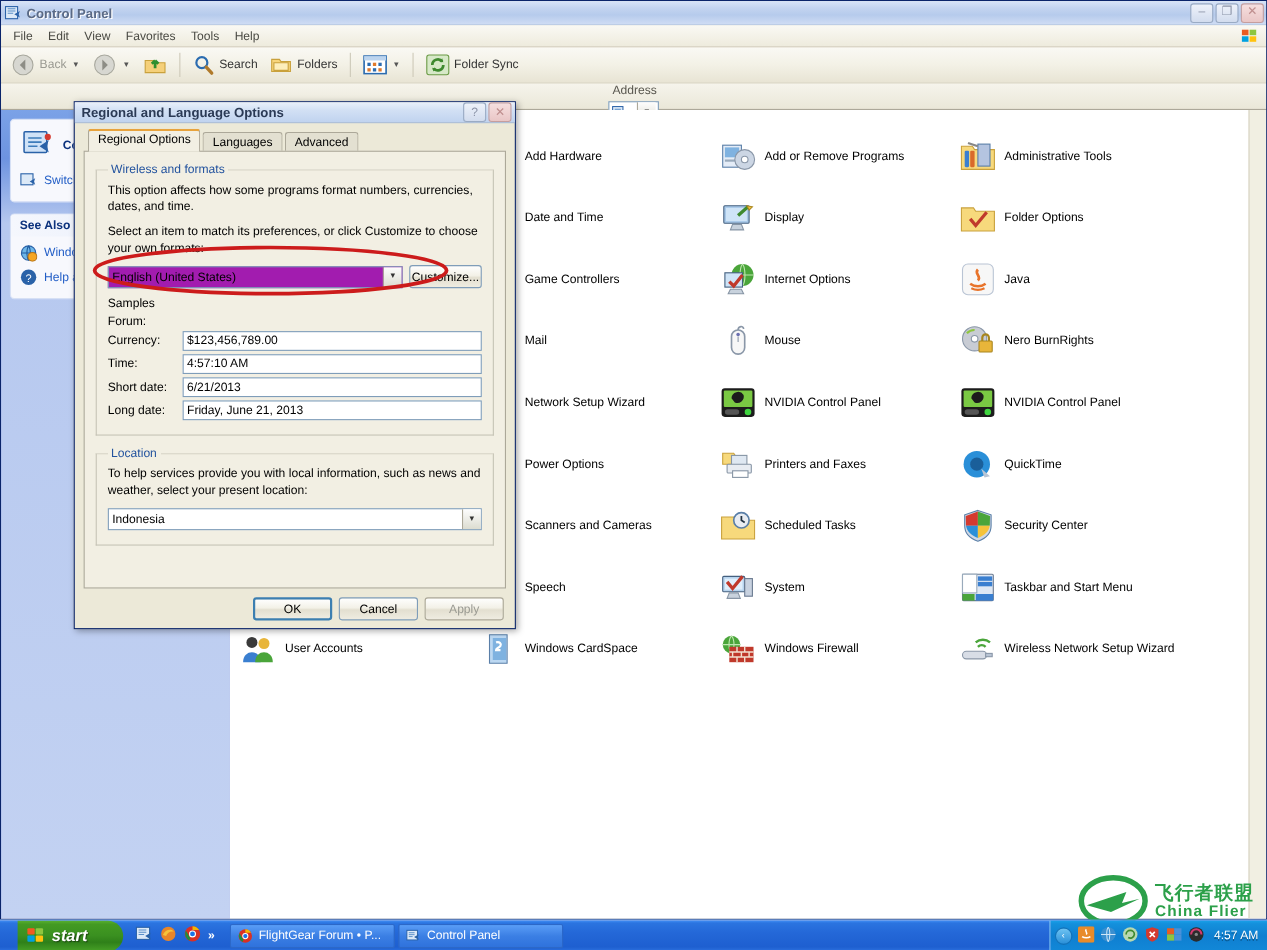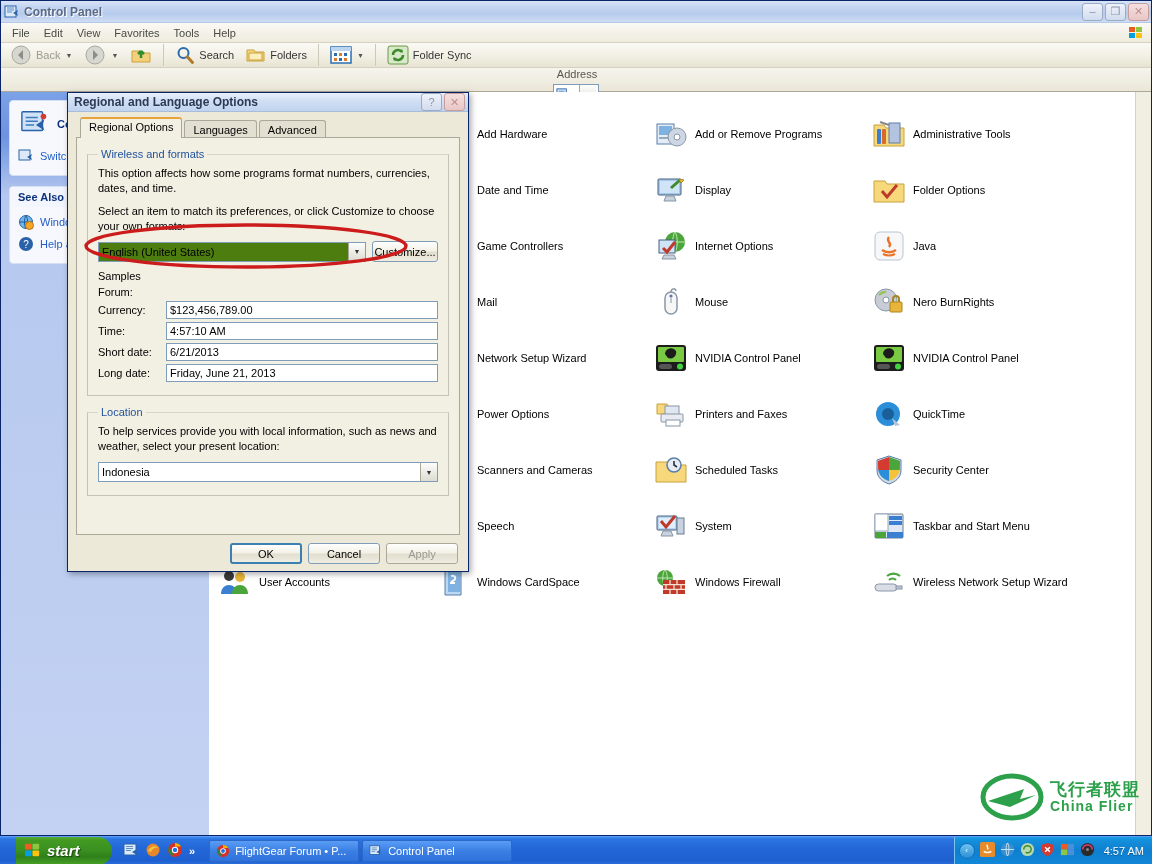--- a/index.html
+++ b/index.html
@@ -56,21 +56,21 @@
   .menubar .mi {
     padding: 2px 7px; color: #4a4a44; font-size: 11px;
   }
   .menu-logo {
     position: absolute; right: 4px; top: 1px;
     width: 22px; height: 18px;
   }
 
   
   .toolbar {
-    height: 25px; display: flex; align-items: center;
+    height: 33px; display: flex; align-items: center;
     background: linear-gradient(to bottom,#faf9f4 0%,#f3f1e6 50%,#e8e4d4 100%);
     border-bottom: 1px solid #d6d2c2;
     padding-left: 4px; gap: 2px;
   }
   .tb-item { display: flex; align-items: center; gap: 4px; padding: 3px 5px; border-radius: 3px; color:#333; }
   .tb-item.dim { color: #9a9a92; }
   .tb-sep { width: 1px; height: 22px; background: #cdc9b8; margin: 0 4px; }
   .tb-caret { font-size: 7px; color:#555; margin-left:1px;}
 
   
@@ -182,21 +182,21 @@
   .row .rl { width: 62px; color:#000; }
   .fld {
     flex:1; height: 18px; background:#fff; border:1px solid #7f9db9;
     display:flex; align-items:center; padding: 0 3px; color:#000;
   }
   .fld.readonly { background:#fff; }
   .combo {
     flex:1; height: 20px; border:1px solid #7f9db9; background:#fff;
     display:flex; align-items:center; padding-left: 3px; color:#000;
   }
-  .combo.sel { background:#4d7c0f; }
+  .combo.sel { background:#a21caf; }
   .combo .arw {
     width: 17px; height: 18px; margin-left:auto;
     background: linear-gradient(to bottom,#fdfdfd,#dcdcd0);
     border-left: 1px solid #aca899;
     display:flex; align-items:center; justify-content:center; font-size:7px; color:#333;
   }
   .btn {
     background: linear-gradient(to bottom,#fefefe 0%,#f3f1e7 45%,#e3dfd0 55%,#efece1 100%);
     border: 1px solid #7f9db9; border-radius: 3px;
     height: 21px; min-width: 72px; display:flex; align-items:center; justify-content:center;
@@ -253,21 +253,21 @@
   .tray .clock { color:#fff; font-size:11px; margin-left: 4px; text-shadow: 0 1px 0 rgba(0,0,0,.3);}
   .tray-arrow {
     width:16px; height:16px; border-radius:50%;
     background: linear-gradient(to bottom,#6fc3f2,#2a8fd8);
     border:1px solid #1372b8; color:#fff; font-size:8px;
     display:flex; align-items:center; justify-content:center;
   }
 
   
   #watermark {
-    position:absolute; right: 12px; bottom: 43px;
+    position:absolute; right: 12px; bottom: 21px;
     display:flex; align-items:center; gap: 6px; z-index: 5;
   }
   #watermark .wm-txt { line-height:1.05; }
   #watermark .wm-cn { color:#2ca04a; font-size:17px; font-weight:bold; letter-spacing:1px;}
   #watermark .wm-en { color:#2ca04a; font-size:14px; font-weight:bold; letter-spacing:1px;}
 </style>
 </head>
 <body>
 
 <div id="explorer-window">

